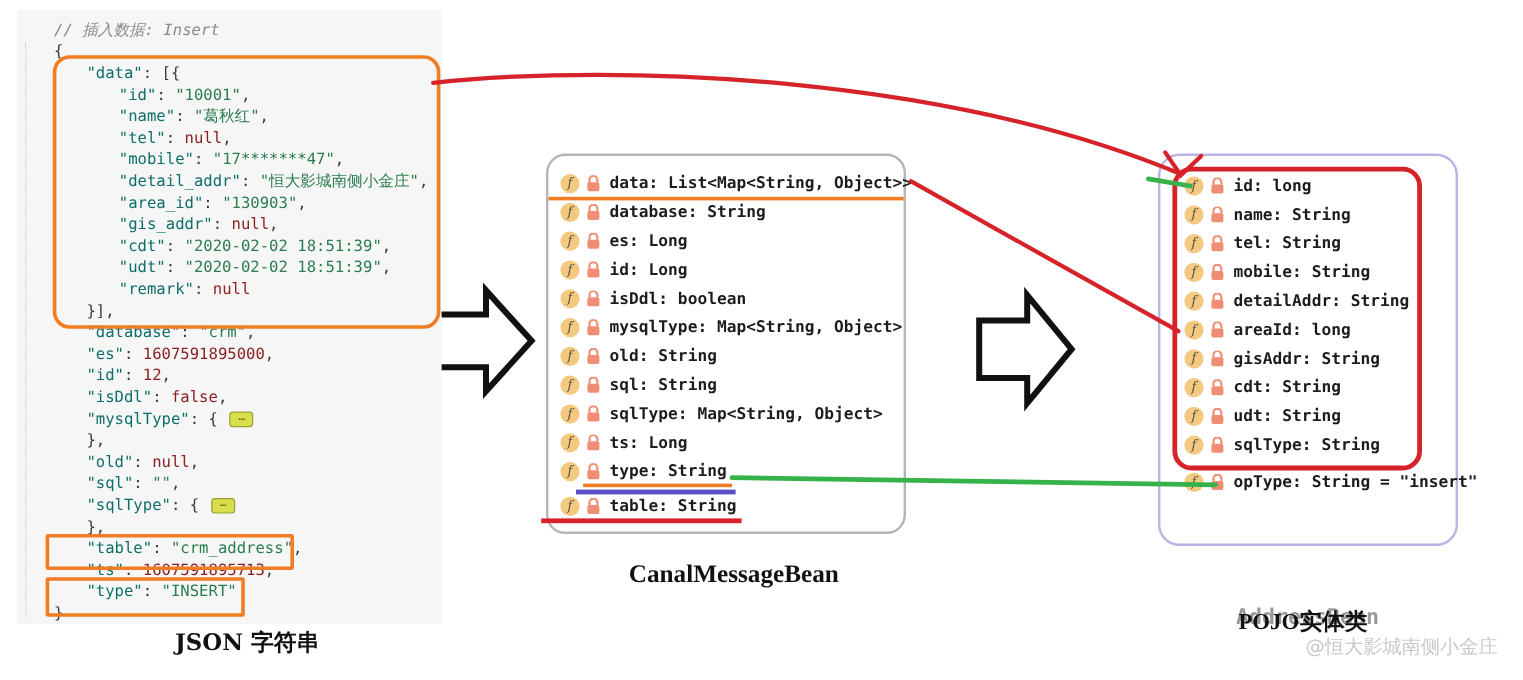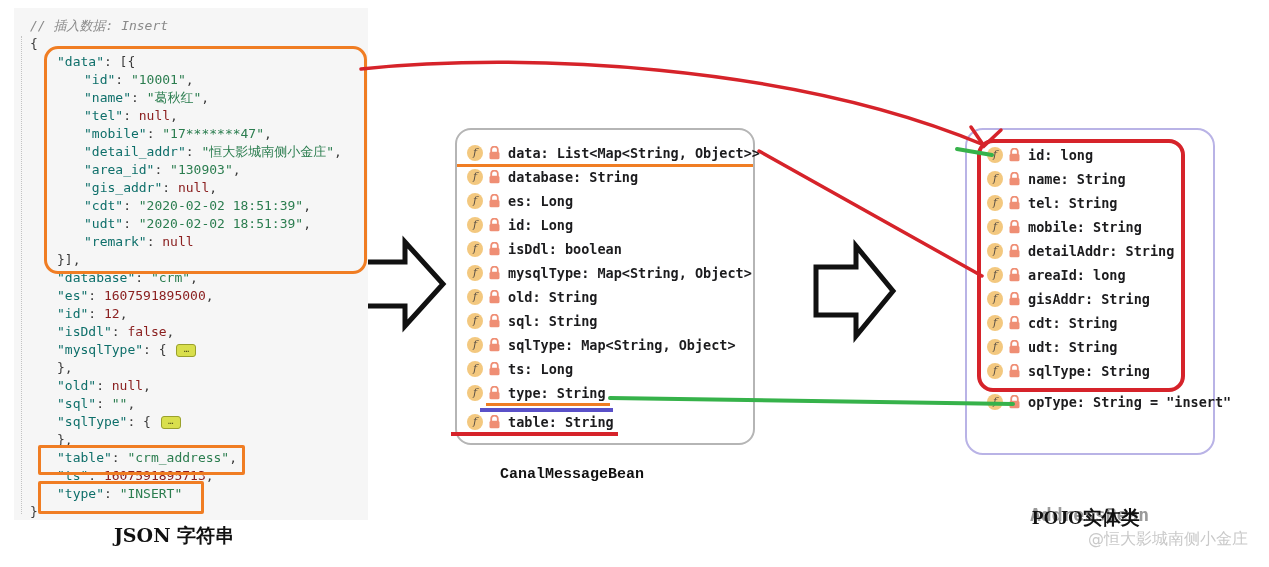--- a/index.html
+++ b/index.html
@@ -4,21 +4,21 @@
 <style>
   html,body{margin:0;padding:0;background:#ffffff;}
   #page{position:relative;width:1269px;height:567px;background:#ffffff;overflow:hidden;
         font-family:"DejaVu Sans","Liberation Sans",sans-serif;}
 
   
   #json-panel{position:absolute;left:14px;top:8px;width:354px;height:512px;background:#f6f6f6;}
   #indent-guide{position:absolute;left:7px;top:28px;height:478px;width:0;border-left:1px dotted #c3c3c3;}
   #json-code{position:relative;padding:9px 0 0 16px;font-family:"DejaVu Sans Mono","Liberation Mono",monospace;
              font-size:13px;line-height:18px;white-space:pre;color:#3a3a3a;}
-  .jline{height:18px;}
+  .jline{height:18px;margin-left:15px;}
   .ind0{padding-left:0;} .ind1{padding-left:27px;} .ind2{padding-left:54px;}
   .t-com{color:#8a8a8a;font-style:italic;}
   .t-key{color:#0e6f6a;}
   .t-str{color:#2b7d4f;}
   .t-lit{color:#8b2020;font-weight:normal;text-align:center;}
   .t-pun{color:#3a3a3a;}
   .badge{display:inline-block;width:18px;height:11px;margin-left:2px;background:#d9df4c;
          border:1px solid #9aa12c;border-radius:3px;font-size:9px;line-height:9px;color:#55551a;
          text-align:center;vertical-align:middle;}
 
@@ -50,23 +50,23 @@
 
   
   .ann{position:absolute;z-index:3;}
   #ul-data{left:457px;top:164px;width:296px;height:3px;background:#f07d23;}
   #ul-type-orange{left:486px;top:403px;width:124px;height:3px;background:#f07d23;}
   #ul-type-purple{left:480px;top:408px;width:133px;height:4px;background:#5a50c8;}
   #ul-table-red{left:451px;top:432px;width:167px;height:4px;background:#d6232a;}
 
   
   .caption{position:absolute;color:#111;font-weight:bold;z-index:2;}
-  #json-caption{left:44px;top:523px;width:260px;text-align:center;font-size:19px;
+  #json-caption{left:76px;top:523px;width:260px;text-align:center;font-size:19px;
                 font-family:"DejaVu Serif","Liberation Serif",serif;}
-  #canal-caption{left:500px;top:466px;font-size:15px;font-family:Liberation Mono, monospace;}
+  #canal-caption{left:524px;top:466px;font-size:21px;font-family:Liberation Serif, serif;}
   #address-caption{left:1030px;top:472px;font-size:18px;color:#9a9a9a;
                    font-family:"DejaVu Sans Mono","Liberation Mono",monospace;margin-top:32px;}
   #pojo-caption{left:1032px;top:505px;font-size:19px;font-family:Liberation Serif, serif;}
   #watermark{left:1088px;top:529px;font-size:16px;color:#c9c9c9;font-weight:normal;
              font-family:"DejaVu Sans","Liberation Sans",sans-serif;z-index:2;position:absolute;}
 
   
   #overlay{position:absolute;left:0;top:0;width:1269px;height:567px;z-index:4;pointer-events:none;}
 </style>
 </head>

